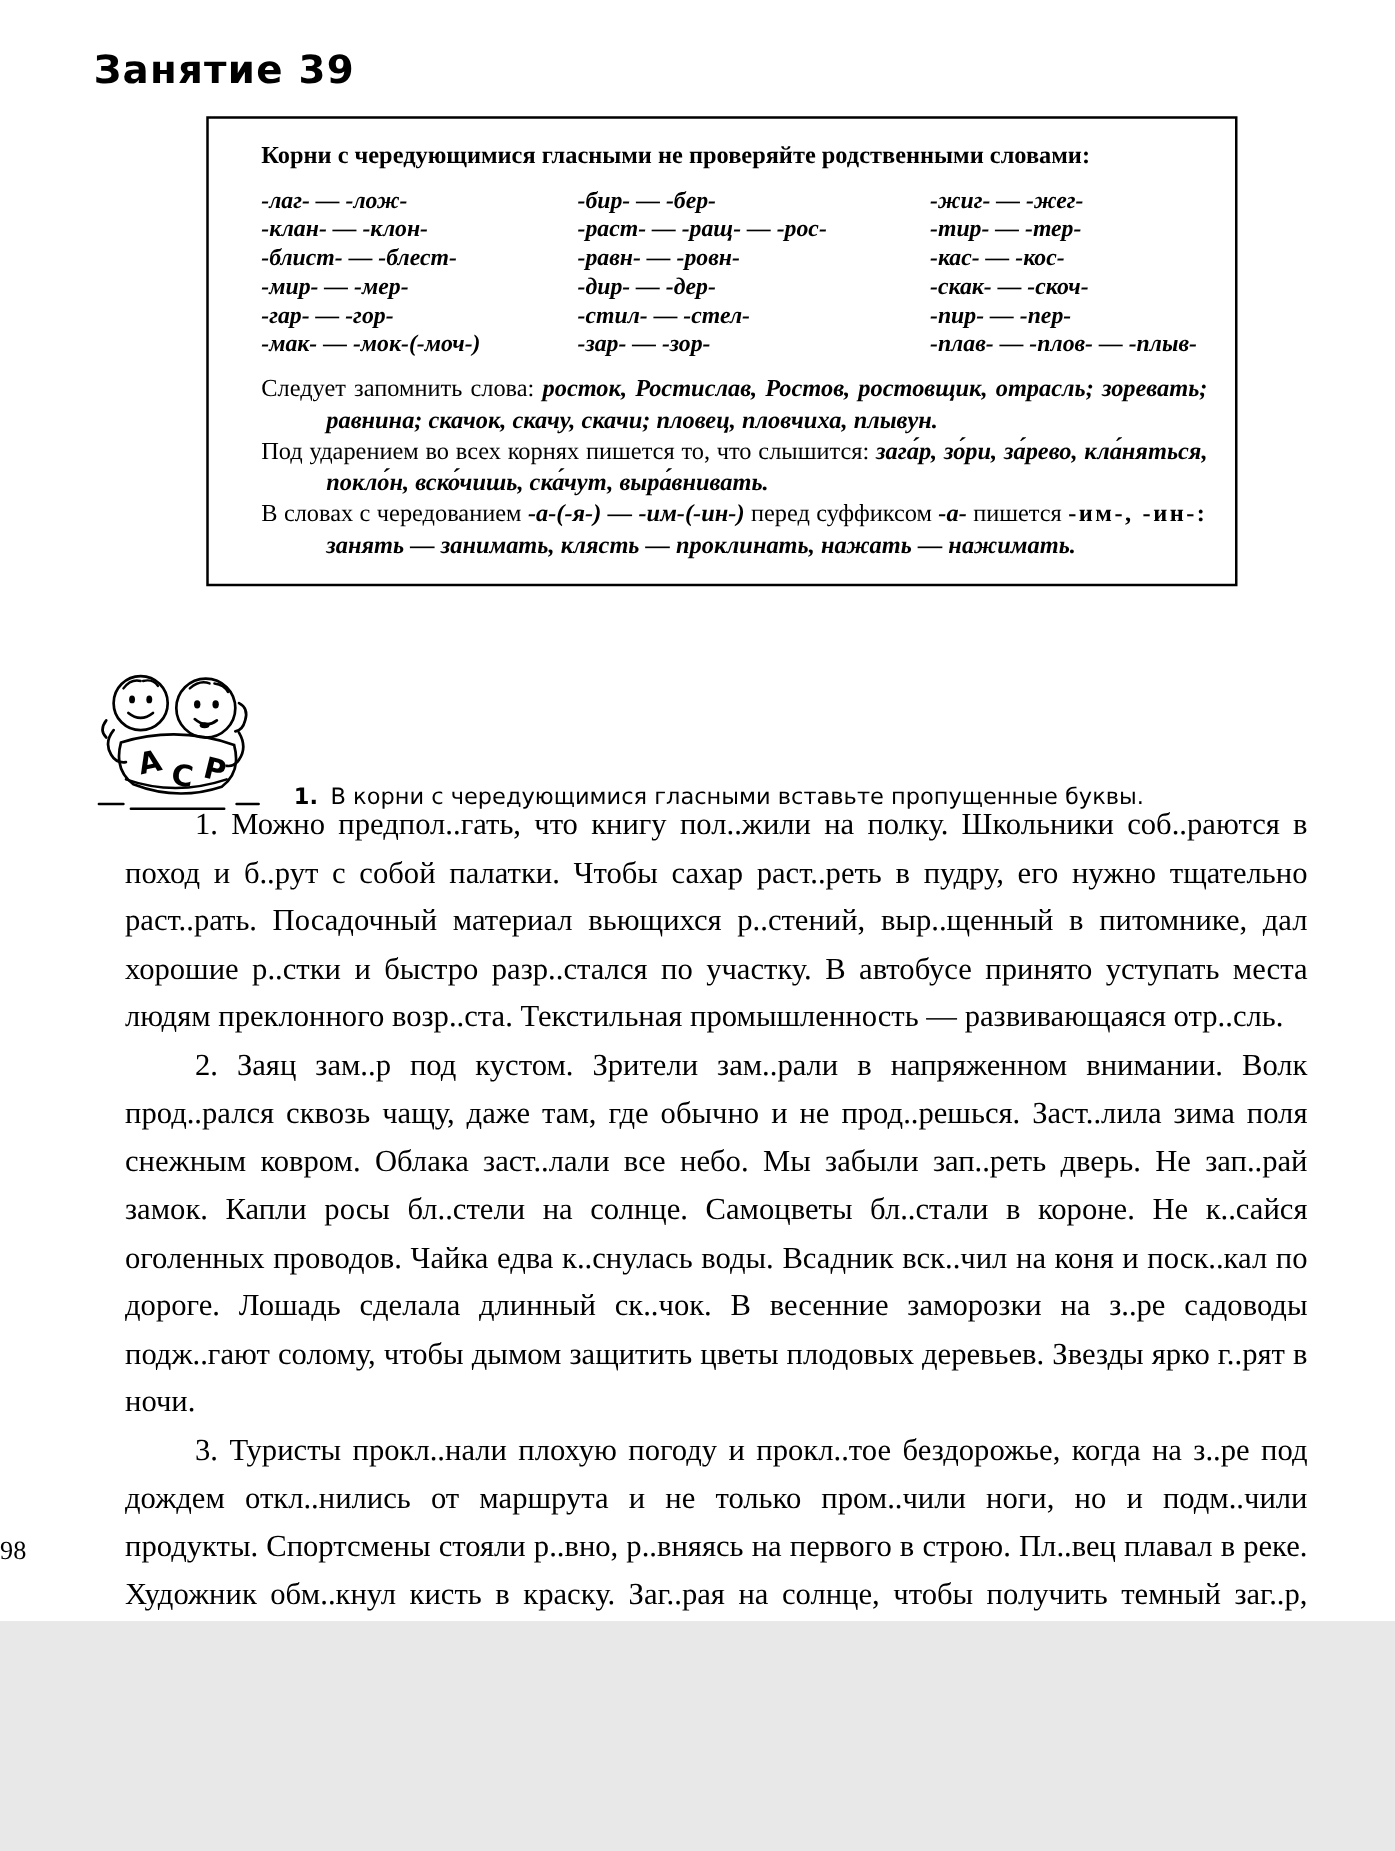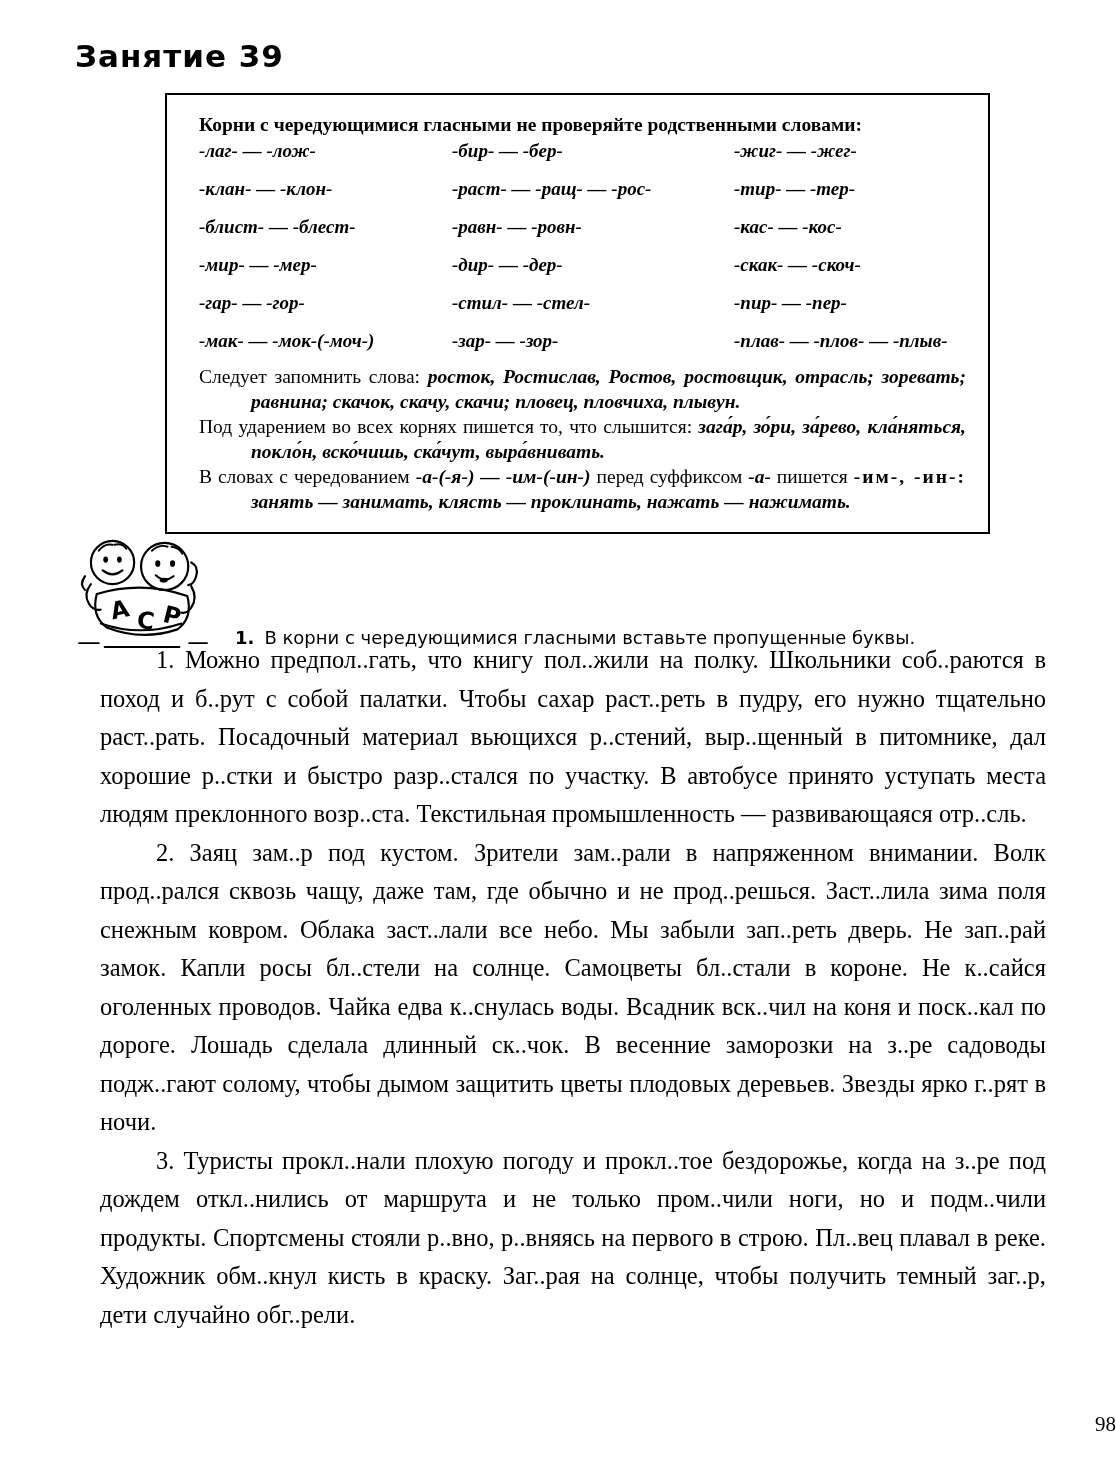--- a/index.html
+++ b/index.html
@@ -1,45 +1,45 @@
 <!DOCTYPE html>
 <html><head>
 <meta charset="utf-8">
 <style>
   html,body{margin:0;padding:0;background:#e8e8e8;}
   .page{
     position:relative;
-    width:1116px;height:1481px;
+    width:1116px;height:1297px;
     margin:0 auto;
     background:#ffffff;
     font-family:"Liberation Serif", serif;
     color:#000;
     overflow:hidden;
   }
   
   .lesson-title{
     position:absolute;left:75px;top:38px;
     font-family:"DejaVu Sans", sans-serif;
     font-weight:800;font-size:31px;letter-spacing:1px;
   }
   
   .rules-box{
     position:absolute;left:165px;top:93px;width:825px;
     border:2px solid #000;
     box-sizing:border-box;
-    padding:17px 22px 18px 32px;
+    padding:17px 22px 18px 42px;
   }
   .rules-heading{
     font-weight:bold;font-size:19.5px;line-height:25px;
   }
   .roots-grid{
-    margin-top:3px;
+    margin-top:13px;
     display:grid;
     grid-template-columns:253px 282px 1fr;
-    row-gap:16px;
+    row-gap:1px;
     font-style:italic;font-weight:bold;
     font-size:19px;line-height:22px;
     white-space:nowrap;
   }
   .rules-notes{margin-top:12px;font-size:19.5px;line-height:25px;}
   .rules-note{
     padding-left:52px;text-indent:-52px;
     text-align:justify;
   }
   .seg-bold{font-weight:normal;}
@@ -61,21 +61,21 @@
   
   .body-text{
     position:absolute;left:100px;top:641px;width:946px;
     font-size:24.5px;line-height:38.5px;
     text-align:justify;
   }
   .body-text p{margin:0;text-indent:56px;}
   
   .page-number{
     position:absolute;left:0;right:0;bottom:44px;
-    text-align:right;font-size:21px;
+    text-align:left;font-size:21px;
   }
 </style>
 </head>
 <body>
 
 <div class="page">
 
   <div class="lesson-title">Занятие 39</div>
 
   <div class="rules-box">

